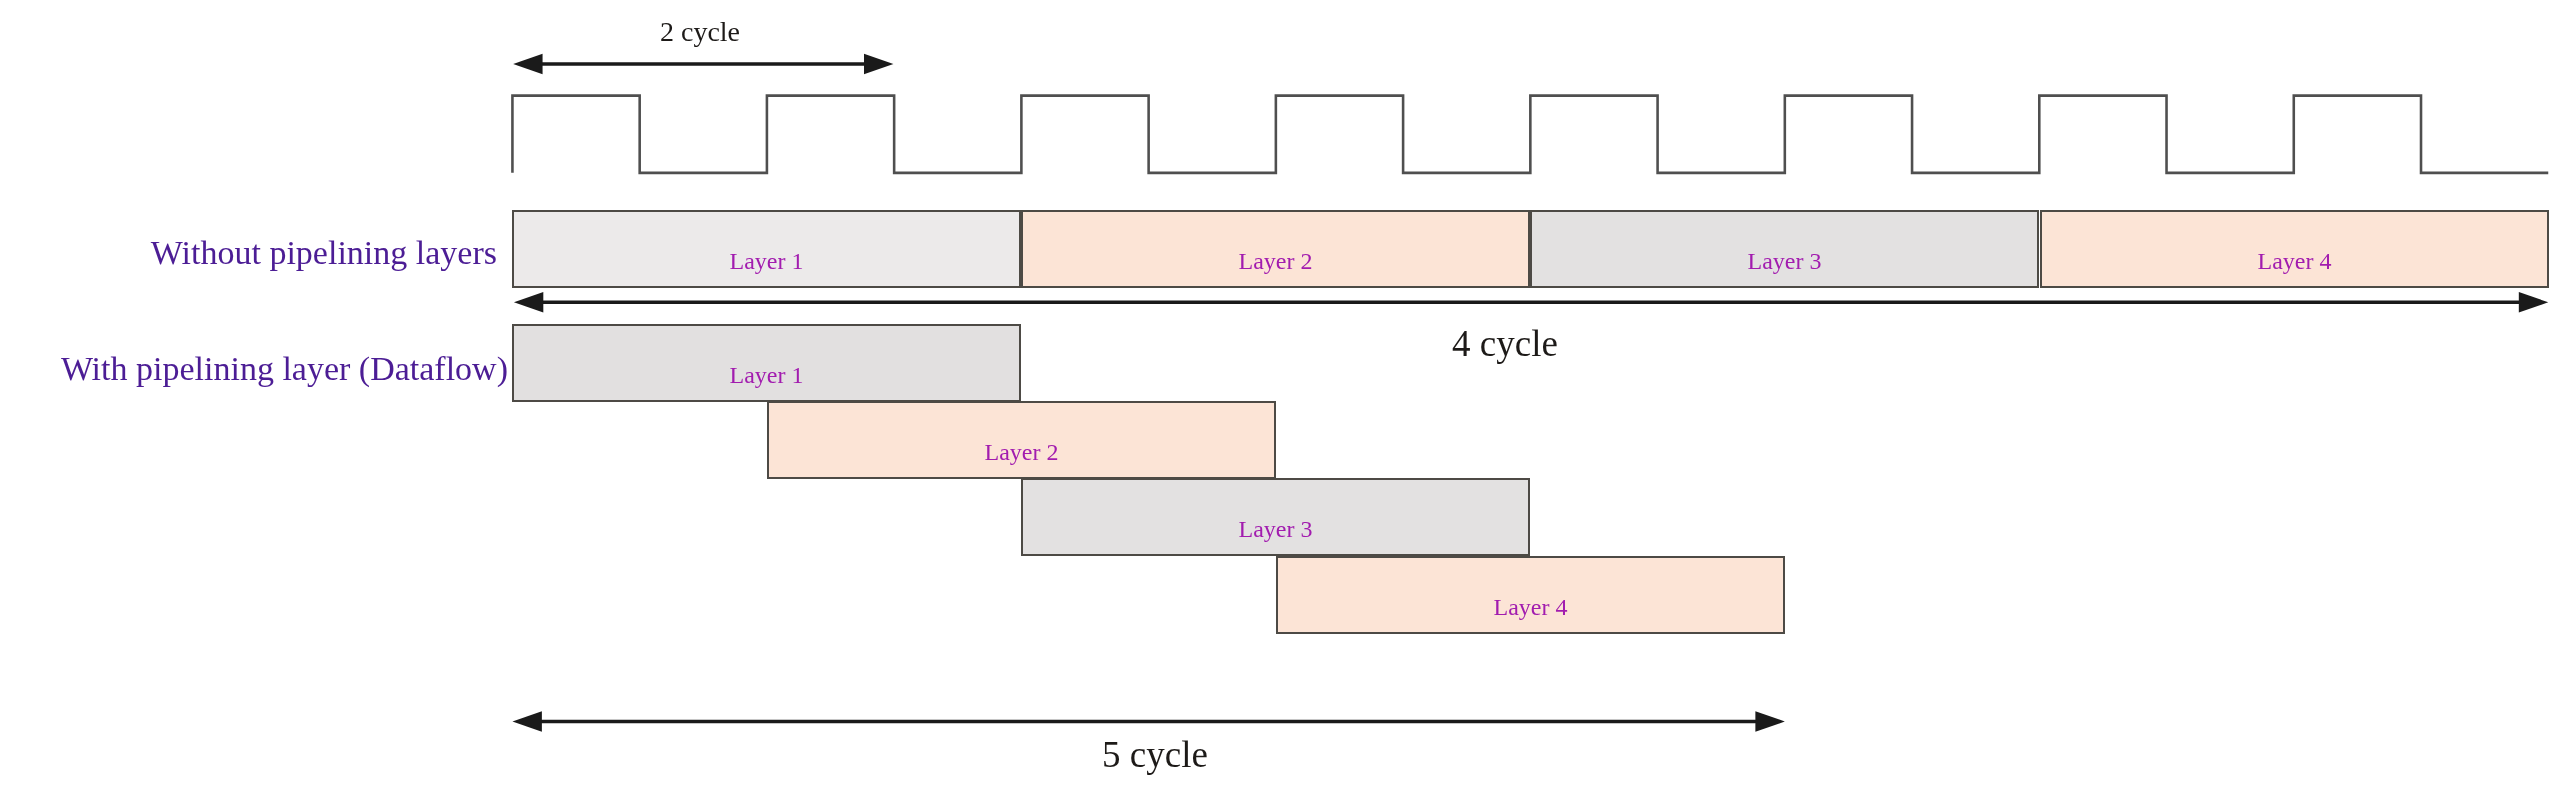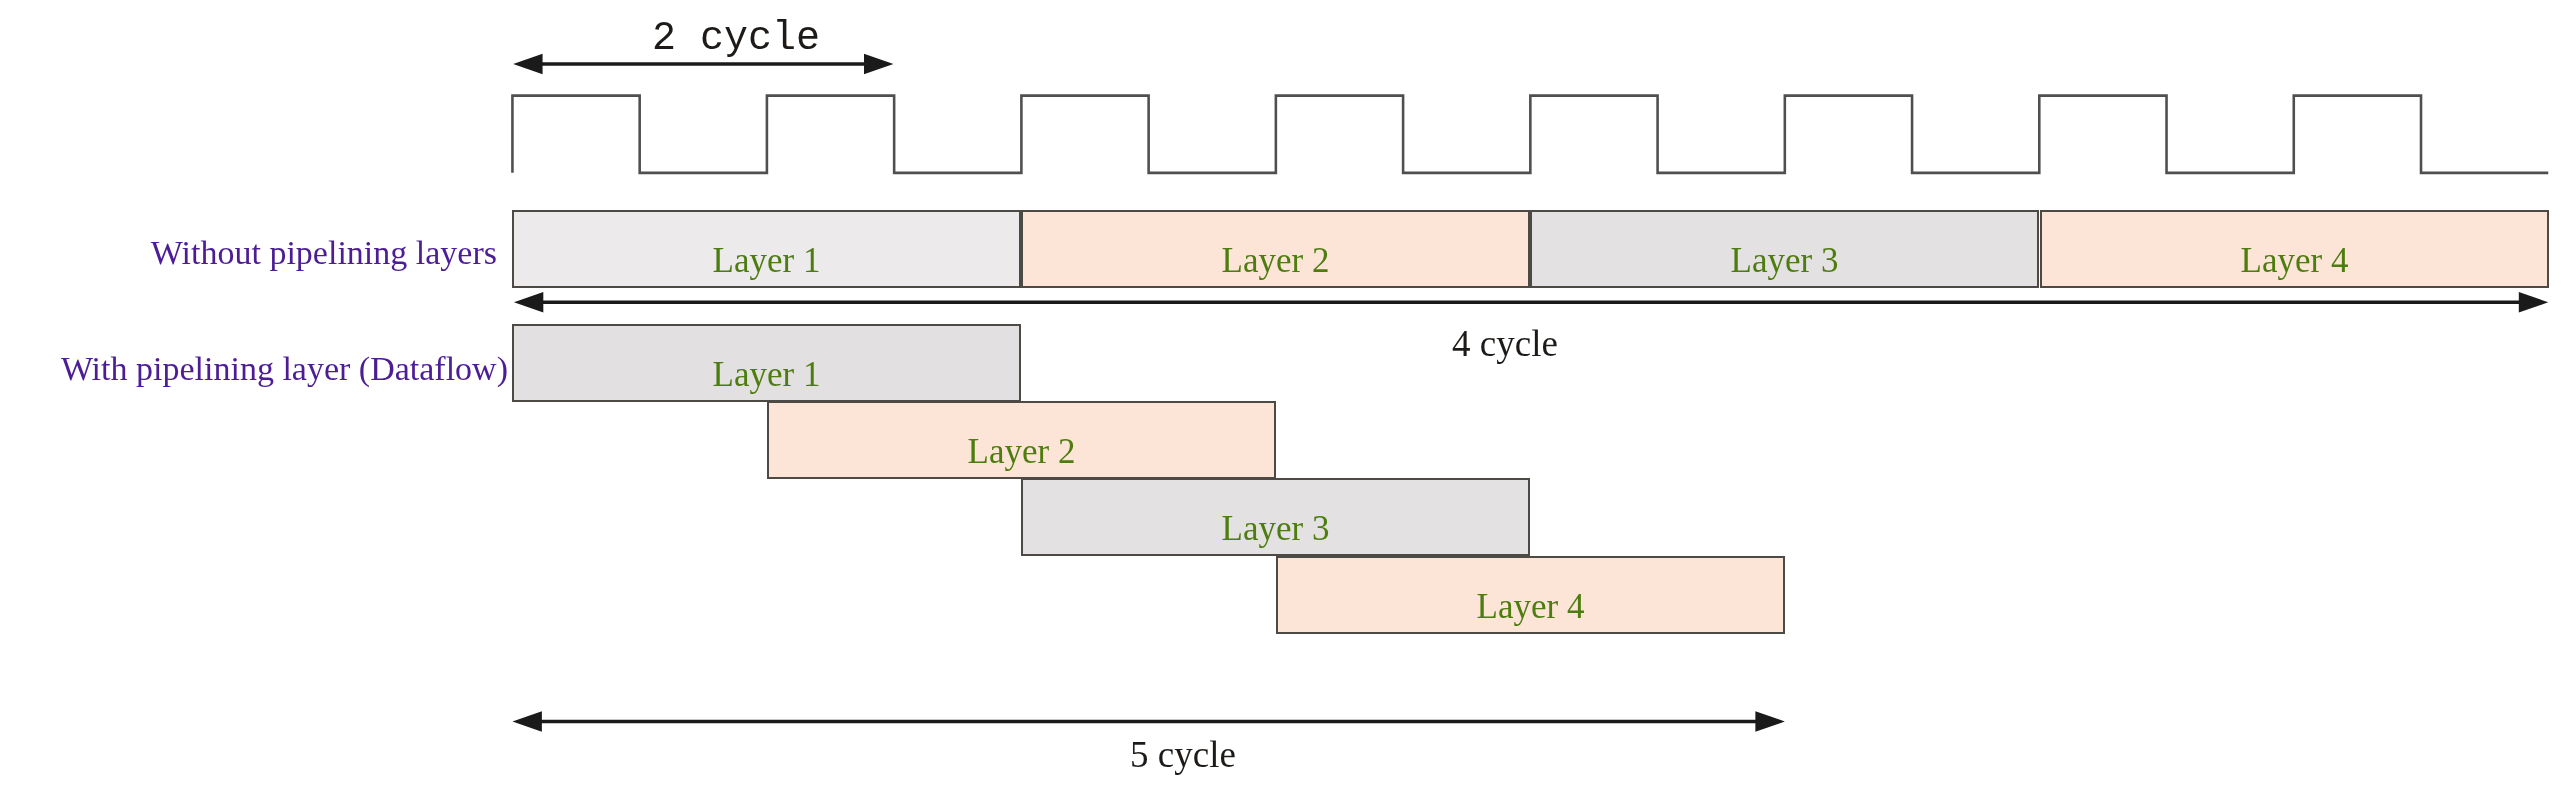--- a/index.html
+++ b/index.html
@@ -20,32 +20,32 @@
     font-family:"Liberation Serif", serif;
   }
   .row-label.serial{ right:2079px; top:234px; }
   .row-label.pipelined{ right:2068px; top:350px;text-align:right; }
   .ann{
     position:absolute;
     color:#1d1a18;
     white-space:nowrap;
     transform:translateX(-50%);
   }
-  .ann.cyc2{ left:736px; top:16px; font-size:40px; font-family:Liberation Mono, monospace; }
+  .ann.cyc2{ left:700px; top:16px; font-size:28px; font-family:Liberation Serif, serif; }
   .ann.cyc8{ left:1505px; top:322px; font-size:37px; font-family:"Liberation Serif", serif; }
-  .ann.cyc5{ left:1155px; top:733px; font-size:37px; font-family:"Liberation Serif", serif;margin-left:28px; }
+  .ann.cyc5{ left:1155px; top:733px; font-size:37px; font-family:"Liberation Serif", serif; }
   .layer-box{
     position:absolute;
     box-sizing:border-box;
     border:2.2px solid #4d4a45;
     display:flex;
     align-items:center;
     justify-content:center;
-    font-size:35px;
-    color:#4d7c0f;
+    font-size:24px;
+    color:#a21caf;
     font-family:"Liberation Serif", serif;
     padding-top:24px;
   }
 </style>
 </head>
 <body>
 
 <div class="canvas">
 
   <svg class="overlay" id="overlay-svg" viewBox="0 0 3501 1085">

